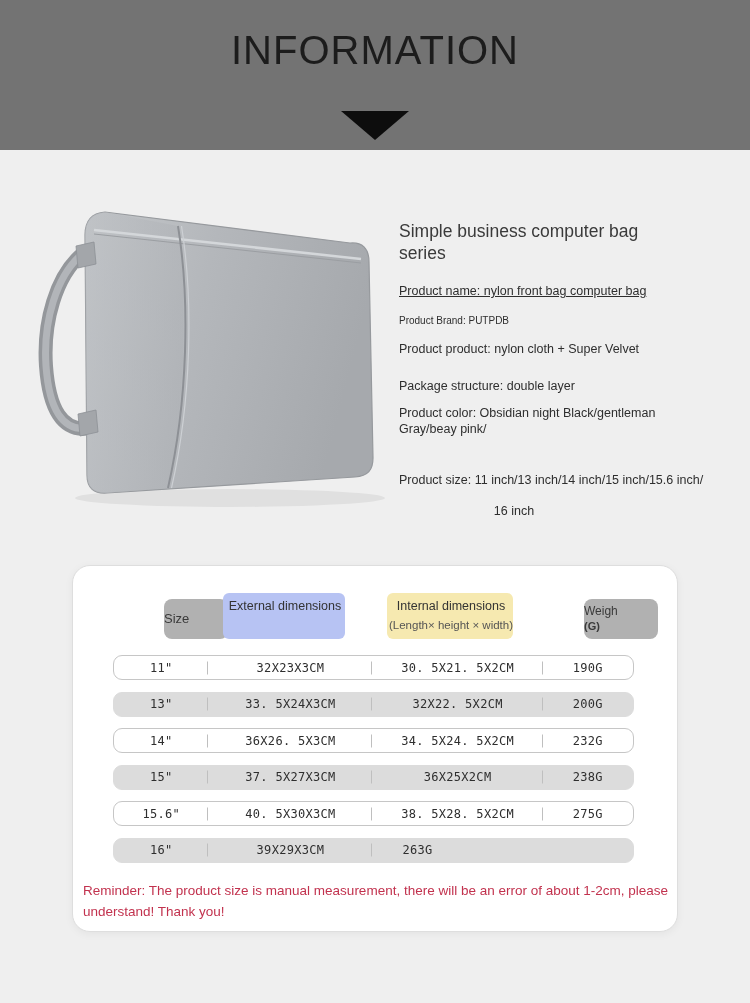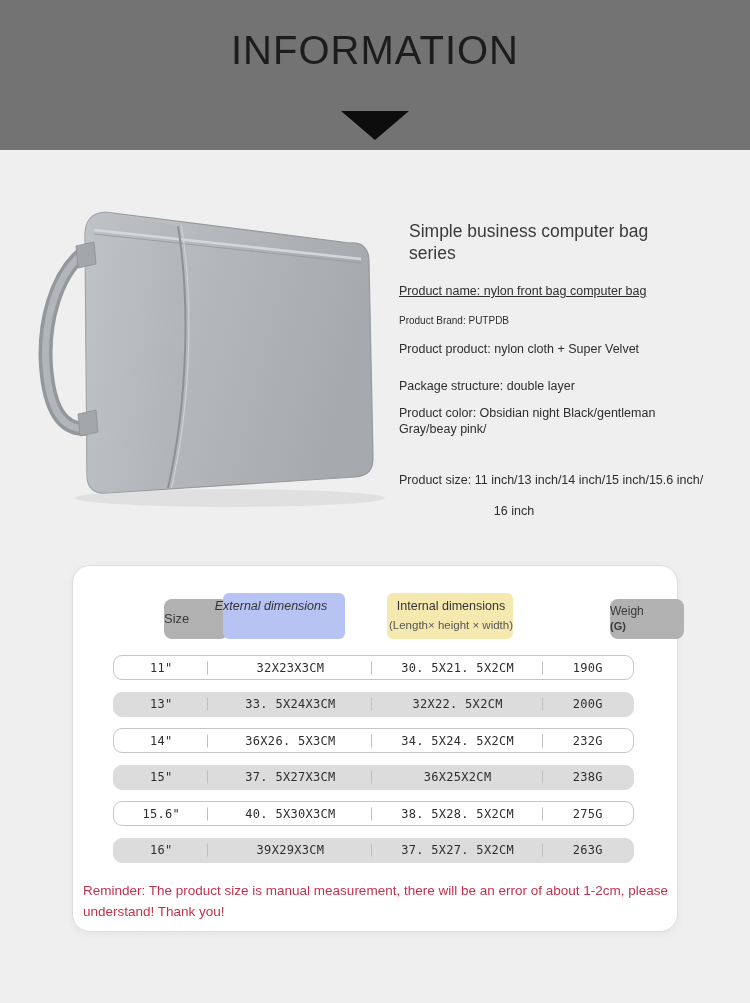--- a/index.html
+++ b/index.html
@@ -34,21 +34,21 @@
     background:#efefef;
   }
 
   
   .bag-figure { position:absolute; top:40px; left:30px; width:360px; height:320px; }
 
   
   .prod-col { position:absolute; left:399px; top:0; width:300px; color:#2e2e2e; }
   .prod-title {
     position:absolute; top:70px; left:0; width:258px;
-    font-size:17.5px; line-height:22px; color:#3a3a3a; font-weight:400;margin-left:10px;
+    font-size:17.5px; line-height:22px; color:#3a3a3a; font-weight:400;
   }
   .pline { position:absolute; left:0; width:258px; font-size:12.5px; line-height:16px; color:#2e2e2e; }
   .p-name     { top:133px;text-decoration:underline; }
   .p-brand    { top:163px; font-size:10px; }
   .p-material { top:191px; }
   .p-package  { top:228px; }
   .p-color    { top:255px; }
   .p-size     { top:322px; width:320px; white-space:nowrap; }
   .p-size2    { top:353px; width:230px; text-align:center; }
 
@@ -57,31 +57,31 @@
     position:absolute; left:72px; top:415px; width:606px; height:367px;
     background:#ffffff; border:1px solid #dedede; border-radius:18px;
     box-shadow:0 2px 8px rgba(0,0,0,0.05);
   }
 
   .hdr-box {
     position:absolute; background:#b1b1b1; border-radius:8px;
     color:#3a3a3a; margin-left:40px;
   }
   .hdr-size { left:51px; top:33px; width:64px; height:40px; font-size:13px; line-height:40px; }
-  .hdr-weigh { left:497px; top:33px; width:74px; height:40px; padding-top:4px; }
+  .hdr-weigh { left:471px; top:33px; width:74px; height:40px; padding-top:4px; }
   .hdr-weigh .l1 { font-size:12px; line-height:16px; }
   .hdr-weigh .l2 { font-size:11px; line-height:15px; font-weight:bold; }
 
   .hdr-hl { position:absolute; top:27px; height:46px; border-radius:6px; }
   .hl-blue { left:150px; width:122px; background:#b7c3f3; }
   .hl-yellow { left:314px; width:126px; background:#f6e9b0; }
   .hdr-text { position:absolute; top:31px; text-align:center; }
   .hdr-text .l1 { font-size:12.5px; color:#333; line-height:19px; }
   .hdr-text .l2 { font-size:11.5px; color:#555; line-height:19px; }
-  .ht-ext { left:112px; width:172px;font-style:italic; }
+  .ht-ext { left:126px; width:172px; }
   .ht-int { left:306px; width:144px; }
 
   
   .rows { position:absolute; left:40px; top:89px; width:521px; }
   .srow {
     position:relative; height:25px; border-radius:9px;
     display:flex; align-items:center; margin-bottom:11.6px;
     font-family:"DejaVu Sans Mono","Liberation Mono",monospace;
     font-size:12px; color:#2e2e2e; letter-spacing:0.3px;
   }
@@ -203,21 +203,20 @@
         </div>
         <div class="srow white">
           <div class="cell c-size">15.6"</div>
           <div class="cell c-ext">40. 5X30X3CM</div>
           <div class="cell c-int">38. 5X28. 5X2CM</div>
           <div class="cell c-wt">275G</div>
         </div>
         <div class="srow gray">
           <div class="cell c-size">16"</div>
           <div class="cell c-ext">39X29X3CM</div>
-          <div class="cell c-int">37. 5X27. 5X2CM</div>
           <div class="cell c-wt">263G</div>
         </div>
       </div>
 
       <div class="reminder">Reminder: The product size is manual measurement, there will be an error of about 1-2cm, please understand! Thank you!</div>
     </div>
 
   </div>
 </div>
 

